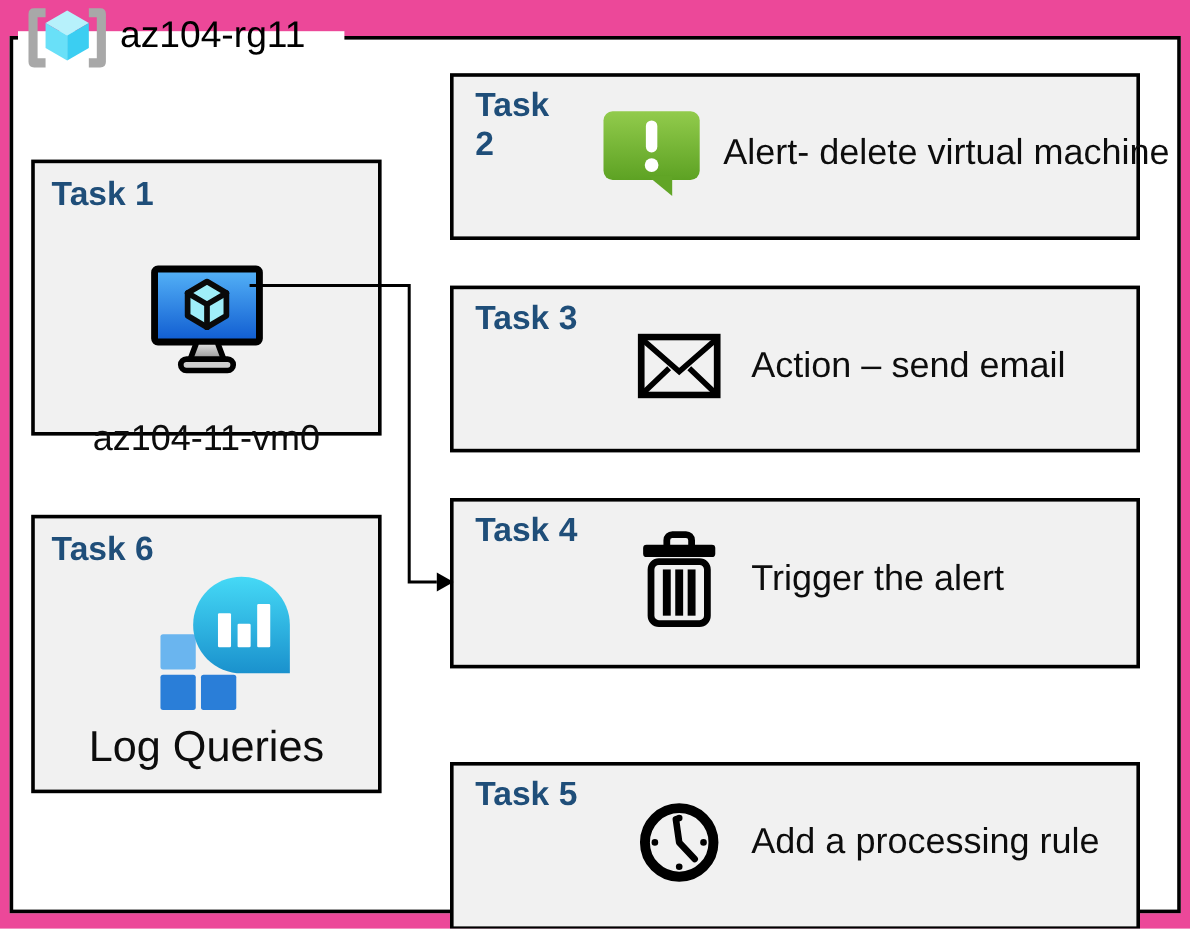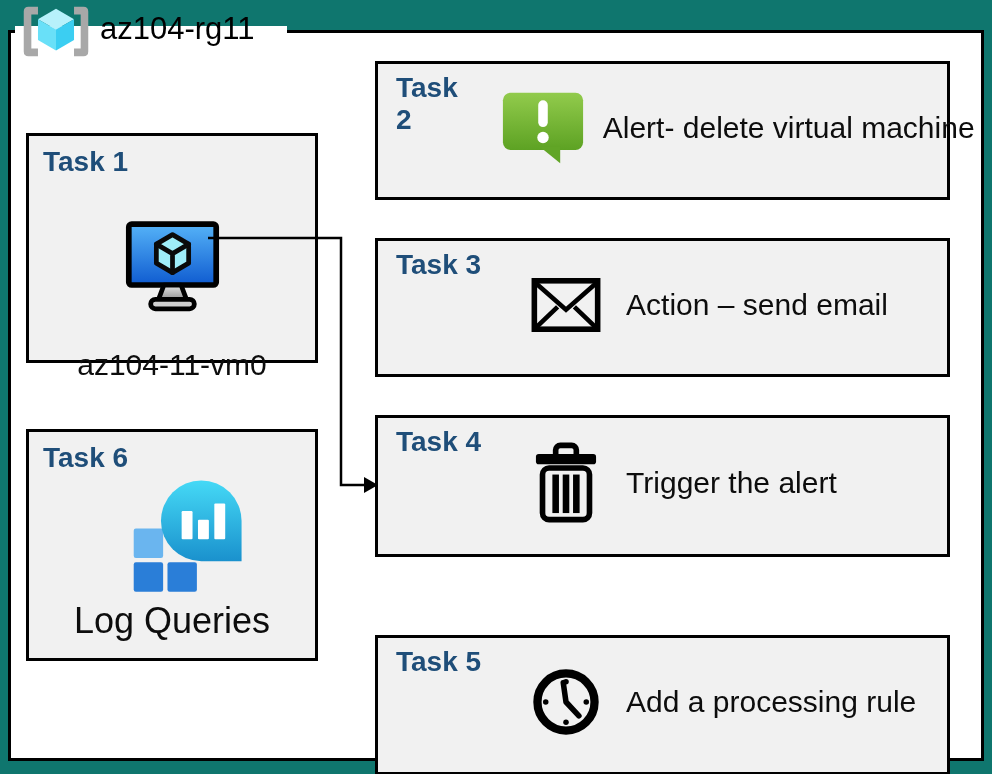--- a/index.html
+++ b/index.html
@@ -1,17 +1,17 @@
 <!DOCTYPE html>
 <html><head>
 <meta charset="utf-8">
 <style>
   html,body { margin:0; padding:0; background:#fff; }
   .page {
-    position:relative; width:992px; height:774px; background:#0f766e;
+    position:relative; width:992px; height:774px; background:#ec4899;
     font-family:"Liberation Sans","DejaVu Sans",sans-serif; overflow:hidden;
   }
   .rg-container {
     position:absolute; left:8px; top:30px; width:976px; height:731px;
     border:3px solid #000; box-sizing:border-box; background:#fff;
   }
   .rg-top-mask {
     position:absolute; left:15px; top:26px; width:272px; height:12px;
     background:#fff; z-index:2;
   }

